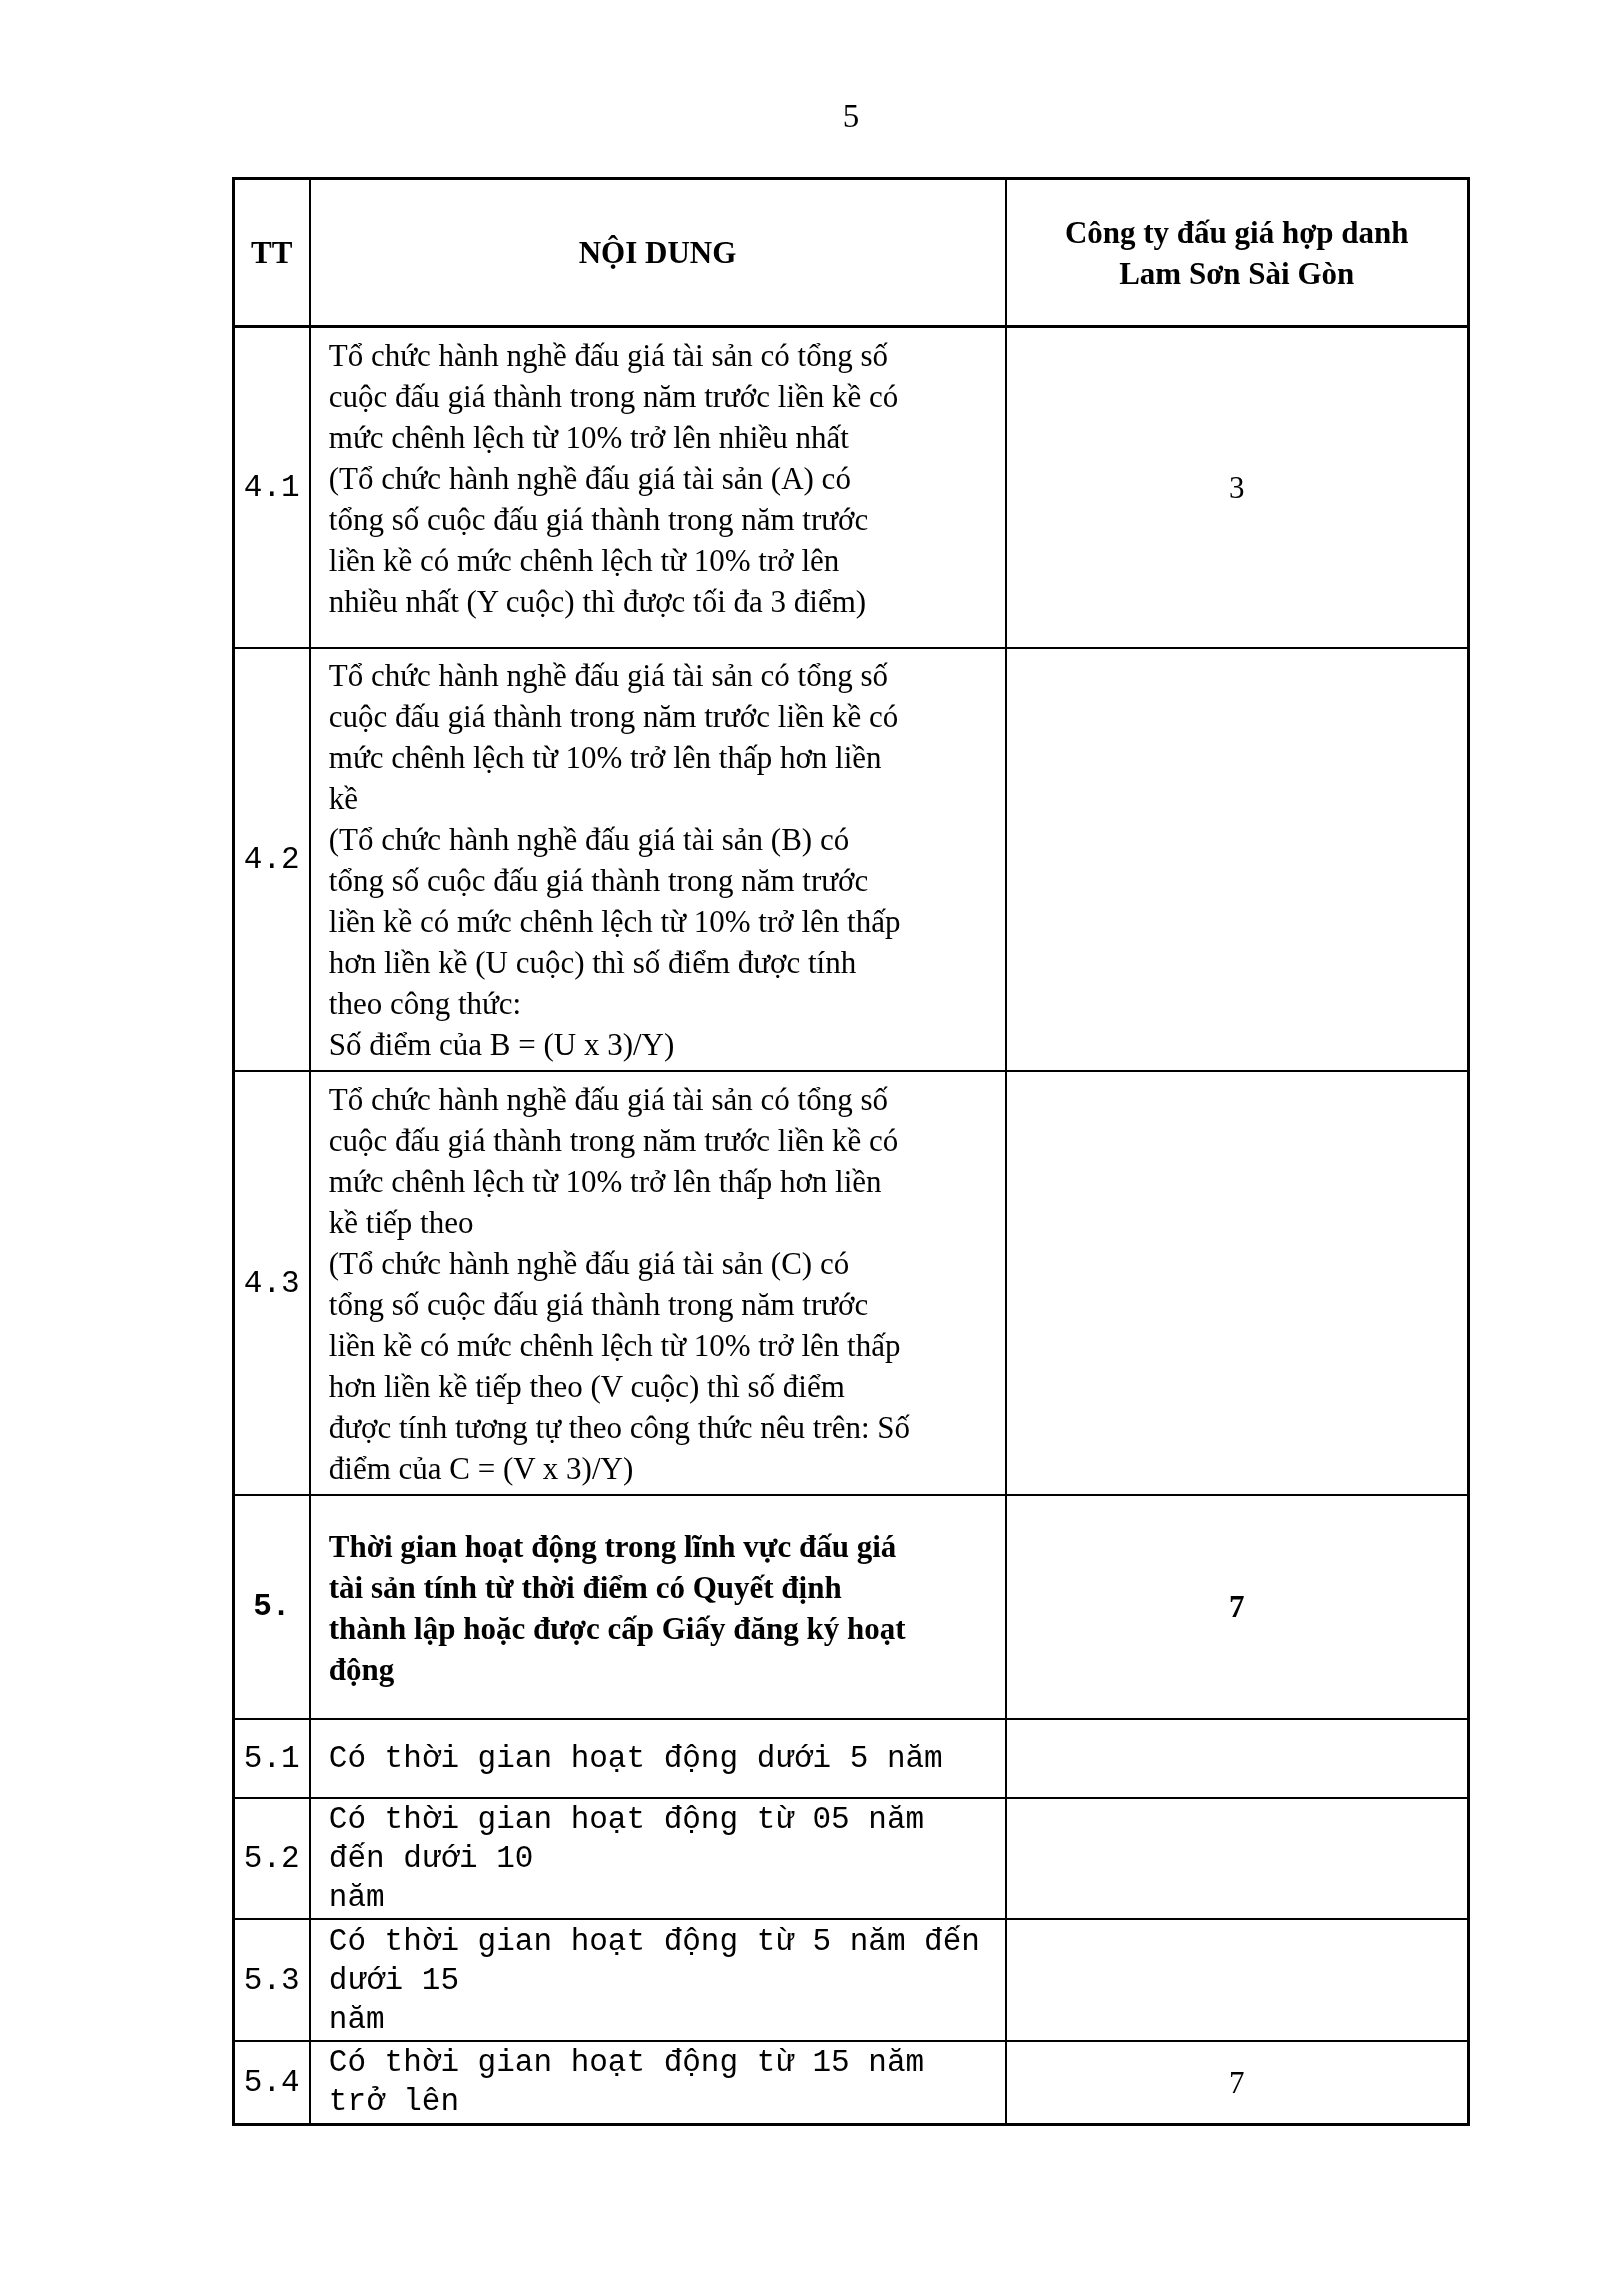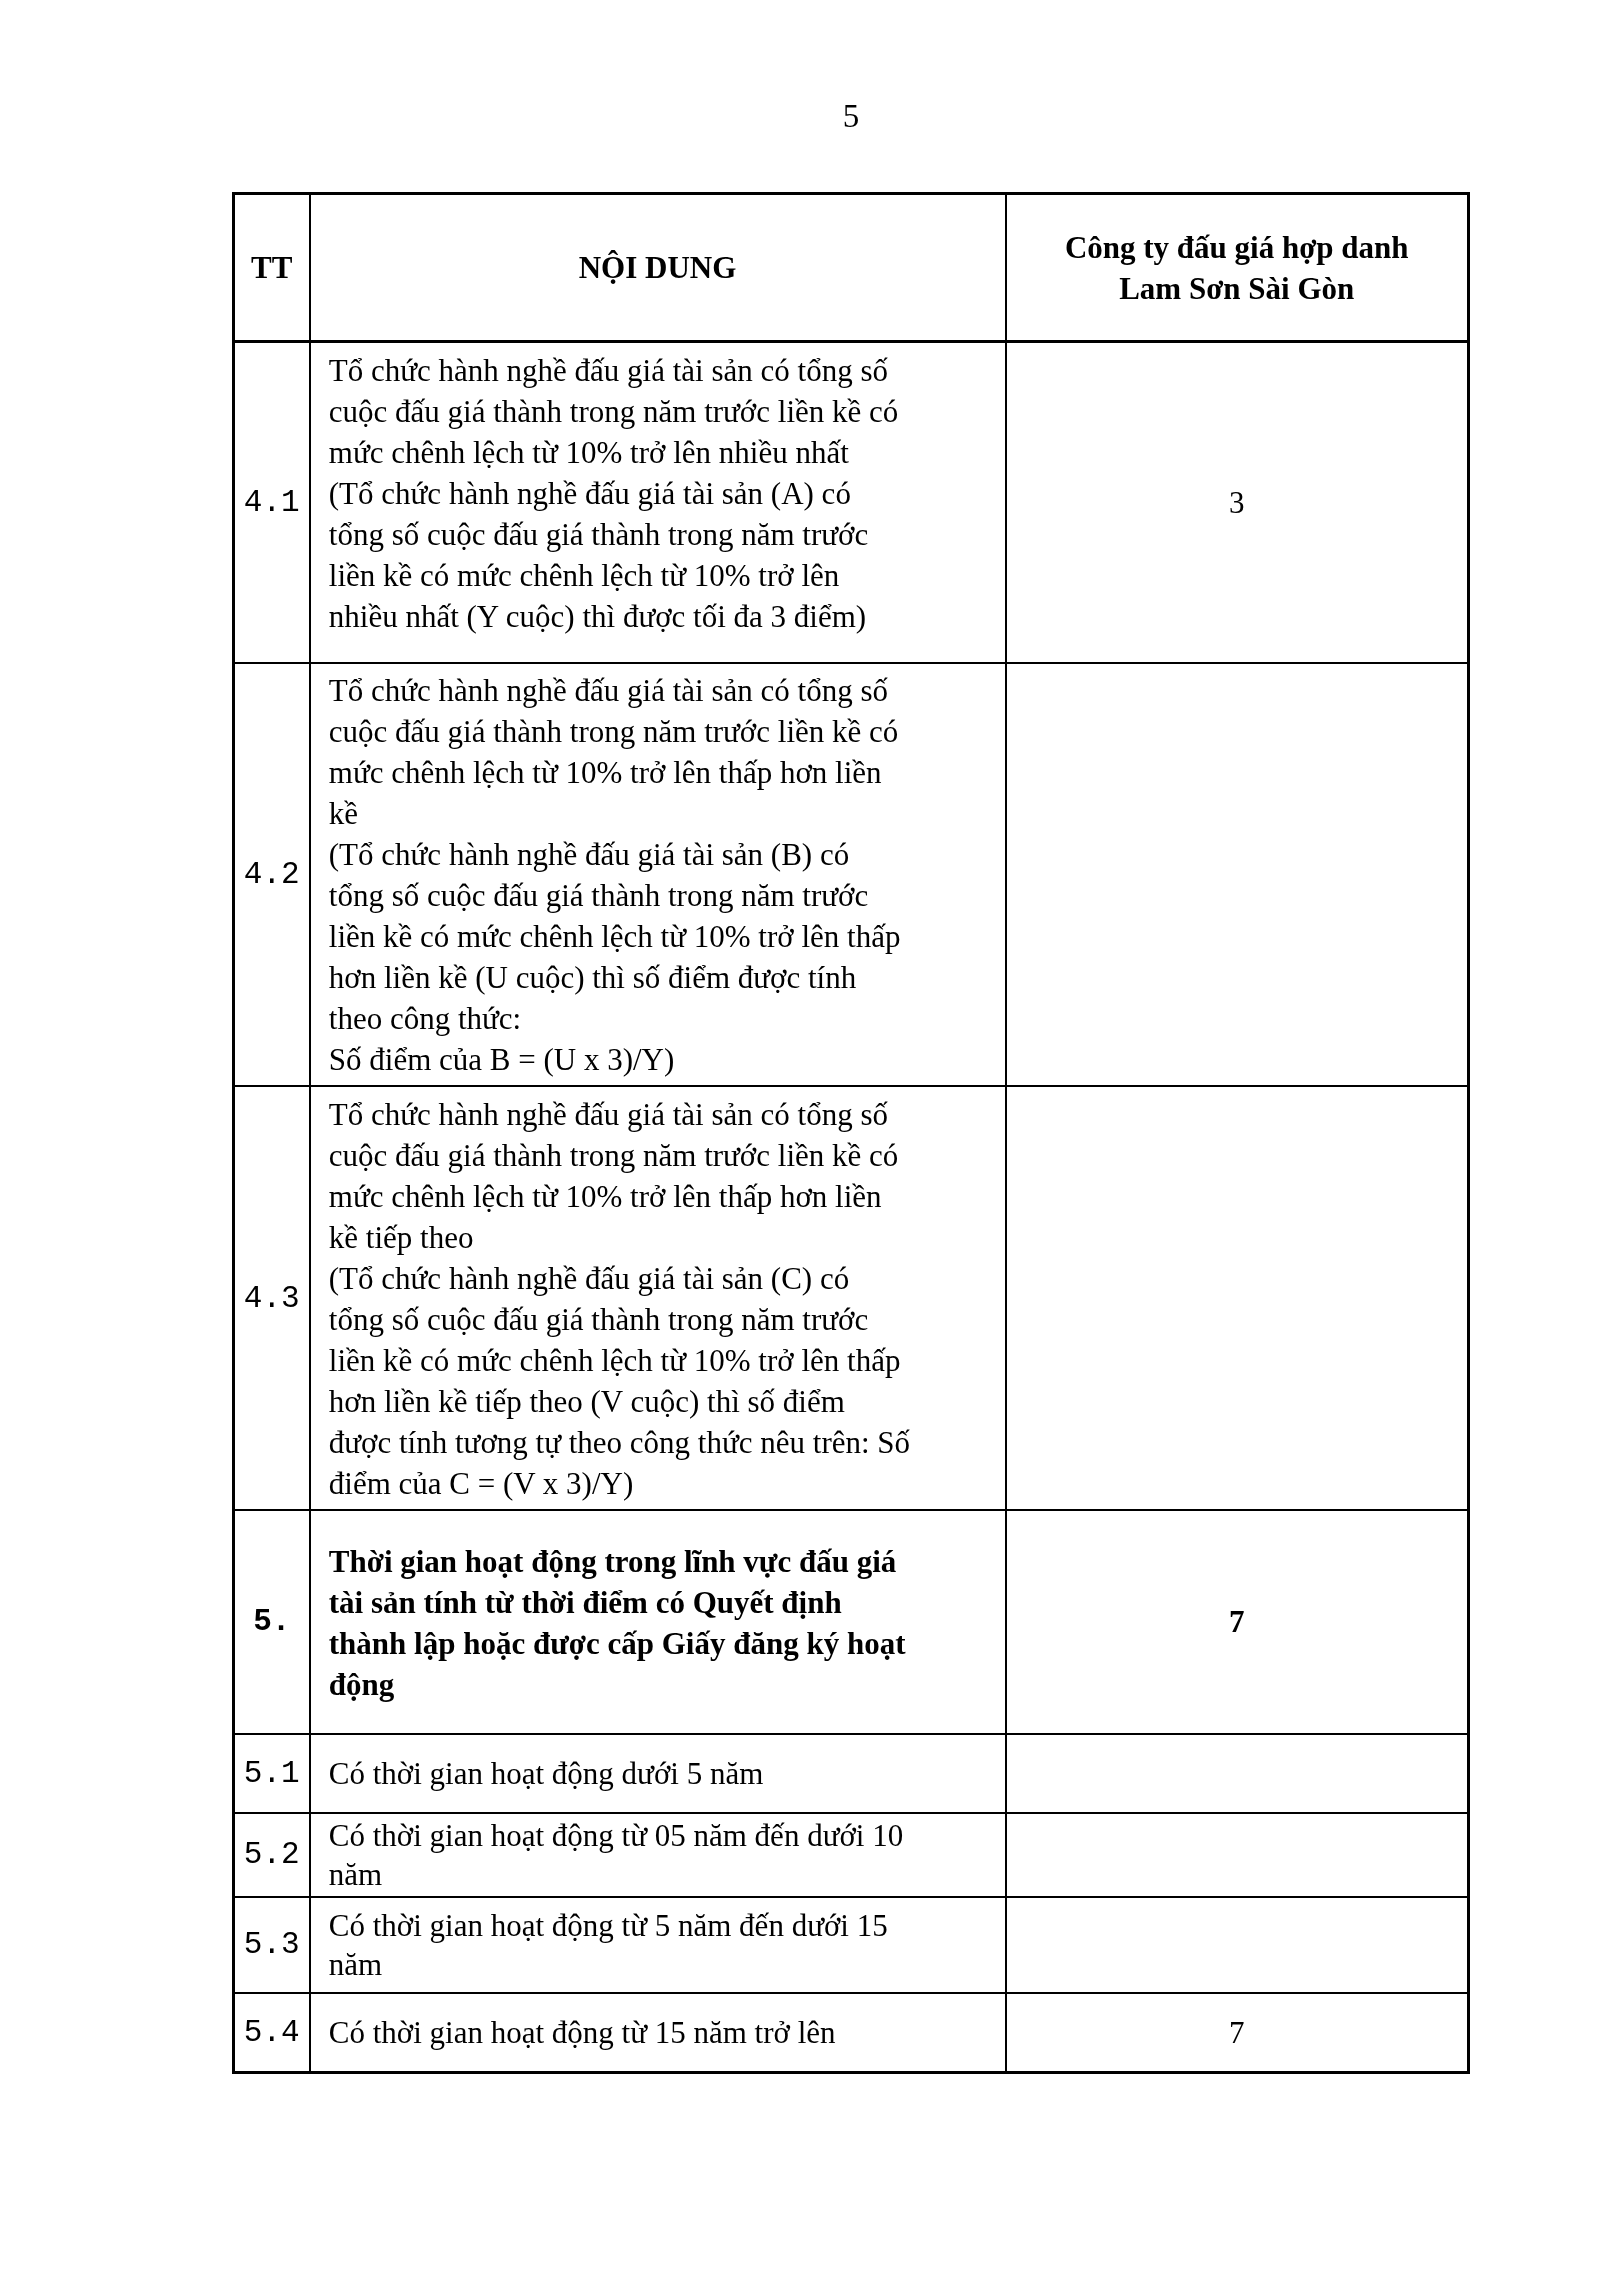--- a/index.html
+++ b/index.html
@@ -21,21 +21,21 @@
     top: 97px;
     left: 234px;
     width: 1234px;
     text-align: center;
     font-size: 33px;
     line-height: 39px;
   }
   table.score-table {
     position: absolute;
     left: 232px;
-    top: 192px;
+    top: 177px;
     width: 1235px;
     border-collapse: collapse;
     table-layout: fixed;
     border: 3.3px solid #000000;
     padding-left: 36px;
   }
   .score-table th,
   .score-table td {
     border: 2.6px solid #000000;
     font-size: 31px;
@@ -77,20 +77,21 @@
     font-weight: bold;
   }
   tr.summary-row td.content-cell {
     vertical-align: middle;
   }
   tr.short-row td.content-cell {
     vertical-align: middle;
     padding-top: 1.3px;
     padding-bottom: 1.3px;
     line-height: 39px;
+    font-family: Liberation Mono, monospace;
   }
   
   tr.r-header { height: 148px; }
   tr.r-41 { height: 321px; }
   tr.r-42 { height: 408px; }
   tr.r-43 { height: 409px; }
   tr.r-5  { height: 224px; }
   tr.r-51 { height: 79px; }
   tr.r-52 { height: 84px; }
   tr.r-53 { height: 96px; }

